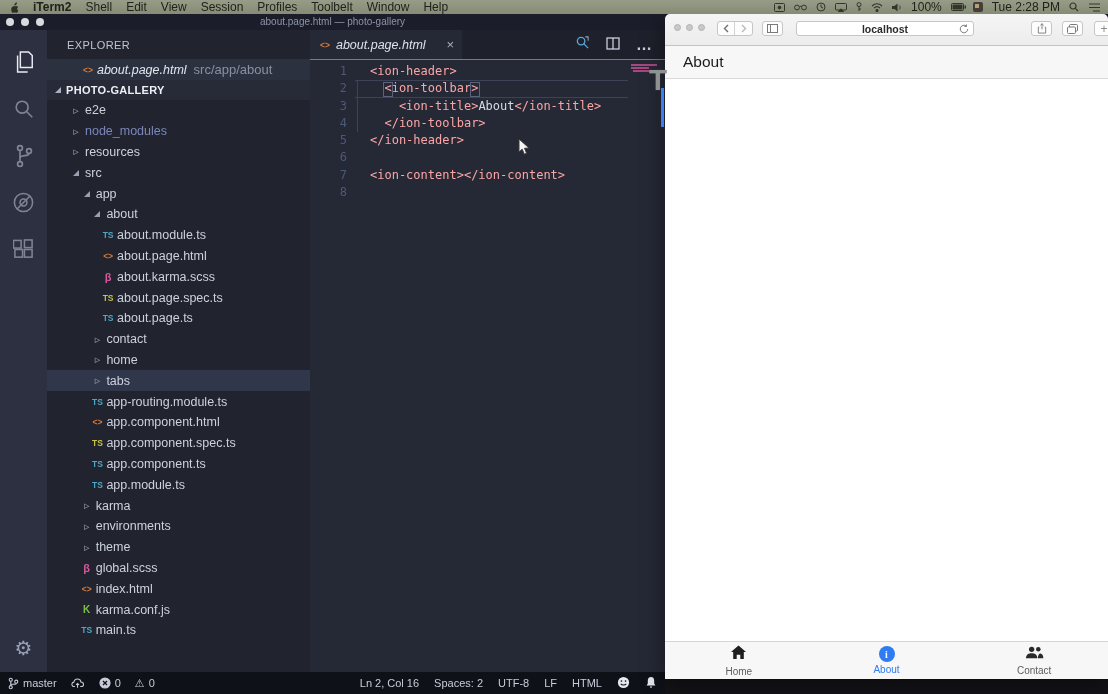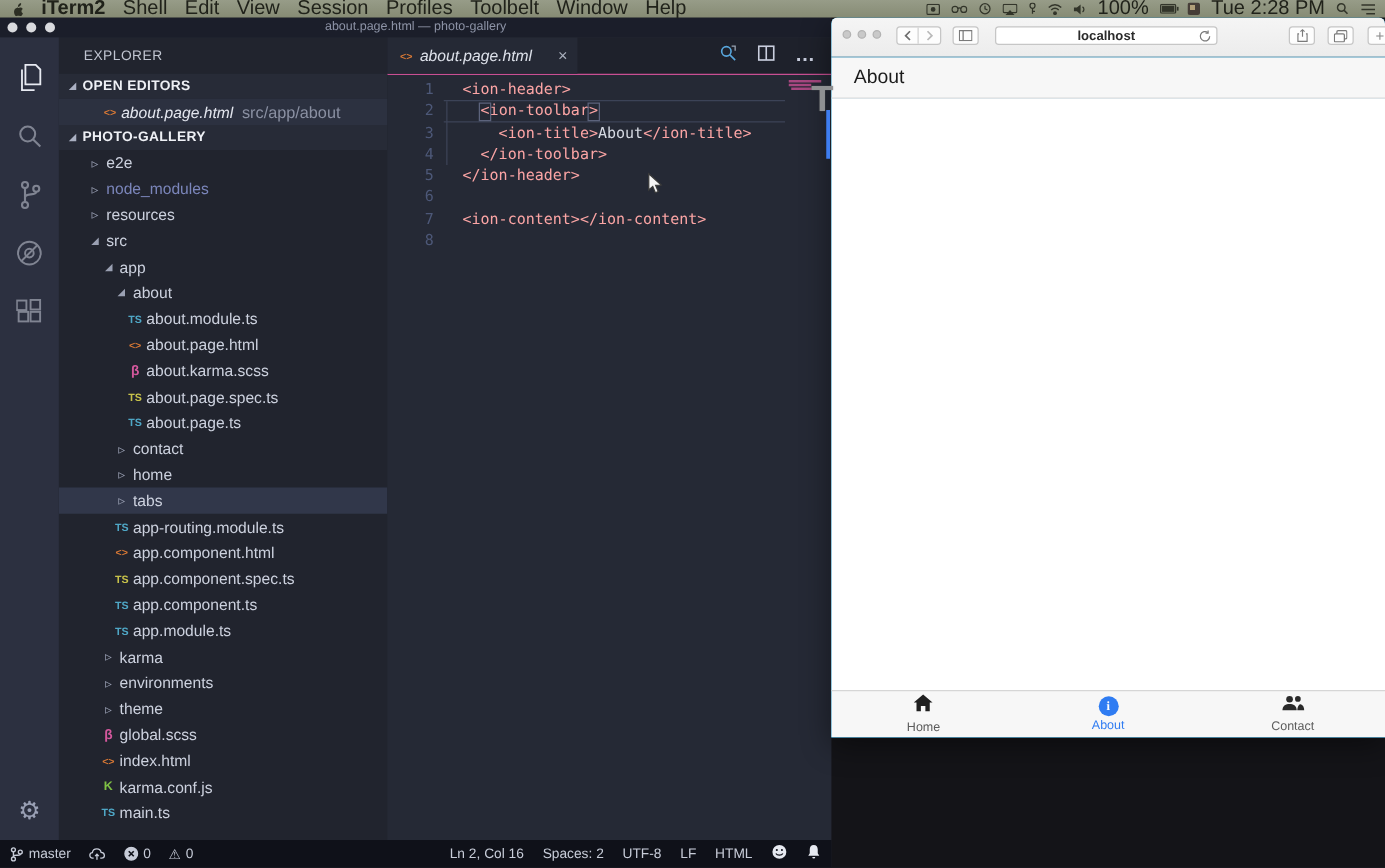--- a/index.html
+++ b/index.html
@@ -2,21 +2,21 @@
 <html><head>
 <meta charset="utf-8">
 <style>
   * { margin:0; padding:0; box-sizing:border-box; }
   html,body { width:1108px; height:694px; overflow:hidden; background:#141418;
               font-family:"Liberation Sans","DejaVu Sans",sans-serif; }
 
   
   #menubar { position:absolute; left:0; top:0; width:1108px; height:14px;
     background:linear-gradient(#979c88,#868b74); display:flex; align-items:center;
-    font-size:16px; color:#20221a; z-index:5; }
+    font-size:12px; color:#20221a; z-index:5; }
   #menubar .mleft { display:flex; align-items:center; gap:14px; padding-left:10px; }
   #menubar .mleft span:first-child { font-weight:700; }
   #menubar .mright { margin-left:auto; display:flex; align-items:center; gap:9px; padding-right:8px; }
   .mb-ic { display:inline-flex; align-items:center; opacity:.85; }
   .mb-ic svg { display:block; }
 
   
   #vscode { position:absolute; left:0; top:14px; width:665px; height:680px;
     background:#252935; display:flex; flex-direction:column; color:#ccd1de; }
   #vs-titlebar { height:16px; background:#1b1e2a; position:relative; flex:0 0 16px; }
@@ -82,22 +82,22 @@
   #minimap i:nth-child(2) { width:70%; } #minimap i:nth-child(3) { width:85%; margin-left:8%; }
 
   
   #statusbar { height:22px; flex:0 0 22px; background:#0f1119; display:flex; align-items:center;
     font-size:11px; color:#c7ccd8; padding:0 8px; }
   #statusbar .grp { display:flex; align-items:center; gap:4px; }
   #sb-left { display:flex; align-items:center; gap:14px; }
   #sb-right { margin-left:auto; display:flex; align-items:center; gap:15px; }
 
   
-  #safari { position:absolute; left:665px; top:14px; width:443px; height:576px;
-    background:#0ea5e9; border-radius:5px 5px 0 0; overflow:hidden;
+  #safari { position:absolute; left:665px; top:14px; width:443px; height:665px;
+    background:#6d28d9; border-radius:5px 5px 0 0; overflow:hidden;
     box-shadow:0 6px 24px rgba(0,0,0,.45); display:flex; flex-direction:column; }
   #sf-toolbar { height:32px; flex:0 0 32px; background:linear-gradient(#f5f5f5,#ececec);
     border-bottom:1px solid #c2c2c2; position:relative; }
   #sf-toolbar .lights { position:absolute; left:9px; top:10px; display:flex; gap:5px; }
   #sf-toolbar .lights i { width:7px; height:7px; border-radius:50%; background:#c9c9c9;
     border:1px solid #b3b3b3; display:block; }
   .sf-btn { position:absolute; top:7px; height:15px; background:#fdfdfd; border:1px solid #c6c6c6;
     border-radius:3px; display:flex; align-items:center; justify-content:center;
     color:#7a7a7a; font-size:10px; }
   #sf-nav { left:52px; width:36px; padding:0; }
@@ -275,24 +275,20 @@
             <rect x="2" y="11" width="8" height="8"></rect>
             <rect x="12" y="11" width="8" height="8"></rect>
             <rect x="12" y="1" width="8" height="8"></rect>
             <rect x="1" y="2" width="8" height="8" transform="translate(-0.5,-0.5)"></rect>
           </svg>
         </div>
         <div id="act-gear">⚙</div>
     </div>
     <div id="sidebar">
       <div id="explorer-title">EXPLORER</div>
-      <div class="section-hdr">
-        <span class="tri-exp"></span>
-        <span>OPEN EDITORS</span>
-      </div>
       <div class="open-ed-row">
         <span class="fic" style="color:#de7b35;">&lt;&gt;</span>
         <span class="fname">about.page.html</span>
         <span class="fpath">src/app/about</span>
       </div>
       <div class="section-hdr">
         <span class="tri-exp"></span>
         <span>PHOTO-GALLERY</span>
       </div>
       <div id="tree">

